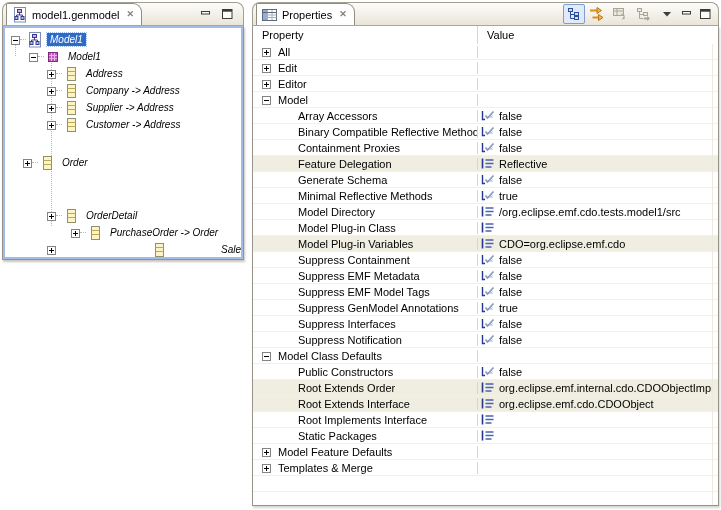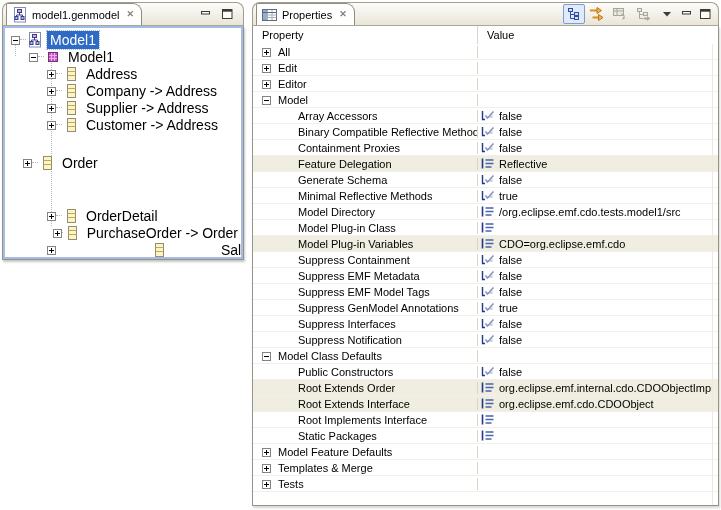--- a/index.html
+++ b/index.html
@@ -34,21 +34,21 @@
 
   .editor-body{position:absolute;top:24px;left:0;right:0;bottom:0;border:1px solid #97938a;border-top:none;background:#fff;box-sizing:border-box;box-shadow:1px 2px 2px rgba(90,88,78,.35);}
   .editor-blue{position:absolute;top:0;left:0;right:0;bottom:0;border:2px solid #a2bce6;background:#fff;overflow:hidden;}
 
   .tree{position:relative;padding-top:3px;}
   .trow{height:17px;display:flex;align-items:center;position:relative;white-space:nowrap;}
   .expander{width:9px;height:9px;flex:0 0 9px;display:inline-block;}
   .dots{width:6px;height:0;border-top:1px dotted #b8b8b8;display:inline-block;margin-right:1px;}
   .icon{display:inline-flex;align-items:center;justify-content:center;line-height:0;}
   .trow .icon{margin-right:4px;}
-  .tlabel{padding:1px 3px;font-size:14px;}
+  .tlabel{padding:1px 3px;font-size:10px;font-style:italic;}
   .tlabel.selected{background:#2f6ac4;color:#fff;outline:1px dotted #9db9e8;}
   .guide{position:absolute;width:0;border-left:1px dotted #b8b8b8;}
 
   .props-body{position:absolute;top:24px;left:0;right:0;bottom:0;border:1px solid #97938a;border-top:none;background:#fff;box-sizing:border-box;overflow:hidden;box-shadow:1px 2px 2px rgba(90,88,78,.25);}
   .thead{display:flex;height:18px;border-bottom:1px solid #e0ddd0;background:#fff;}
   .th{display:flex;align-items:center;box-sizing:border-box;height:100%;}
   .th-prop{width:225px;padding-left:9px;border-right:1px solid #d8d6c8;}
   .th-val{flex:1;padding-left:9px;}
   .rows{position:absolute;top:18px;left:0;right:0;bottom:0;background:#fff;}
   .rows::after{content:'';position:absolute;top:0;bottom:0;right:5px;border-left:1px solid #eceade;}
@@ -212,21 +212,21 @@
               </svg></span>
             <span class="dots"></span>
             <span class="icon">
               <svg width="16" height="16" viewBox="0 0 16 16">
                 <rect x="4.5" y="1.5" width="8" height="13" fill="#fdf3c4" stroke="#90906e"></rect>
                 <path d="M4.5 5.5h8M4.5 9.5h8" stroke="#b9a95c" fill="none"></path>
               </svg>
             </span>
             <span class="tlabel">OrderDetail</span>
           </div>
-          <div class="trow" style="padding-left: 48px; text-align: center;">
+          <div class="trow" style="padding-left: 66px; text-align: center;">
             <span class="expander"><svg width="9" height="9" viewBox="0 0 9 9">
                 <rect x="0.5" y="0.5" width="8" height="8" fill="#fff" stroke="#848284"></rect>
                 <path d="M2 4.5h5M4.5 2v5" stroke="#000" fill="none"></path>
               </svg></span>
             <span class="dots"></span>
             <span class="icon">
               <svg width="16" height="16" viewBox="0 0 16 16">
                 <rect x="4.5" y="1.5" width="8" height="13" fill="#fdf3c4" stroke="#90906e"></rect>
                 <path d="M4.5 5.5h8M4.5 9.5h8" stroke="#b9a95c" fill="none"></path>
               </svg>
@@ -719,24 +719,17 @@
           <div class="cell cprop">
             <span class="expander"><svg width="9" height="9" viewBox="0 0 9 9">
                 <rect x="0.5" y="0.5" width="8" height="8" fill="#fff" stroke="#848284"></rect>
                 <path d="M2 4.5h5M4.5 2v5" stroke="#000" fill="none"></path>
               </svg></span>
             <span class="catlabel">Templates &amp; Merge</span>
           </div>
           <div class="cell cval"></div>
         </div>
         <div class="prow">
-          <div class="cell cprop">
-            <span class="expander"><svg width="9" height="9" viewBox="0 0 9 9">
-                <rect x="0.5" y="0.5" width="8" height="8" fill="#fff" stroke="#848284"></rect>
-                <path d="M2 4.5h5M4.5 2v5" stroke="#000" fill="none"></path>
-              </svg></span>
-            <span class="catlabel">Tests</span>
-          </div>
           <div class="cell cval"></div>
         </div>
       </div>
   </div>
 </div>
 
 </body></html>

